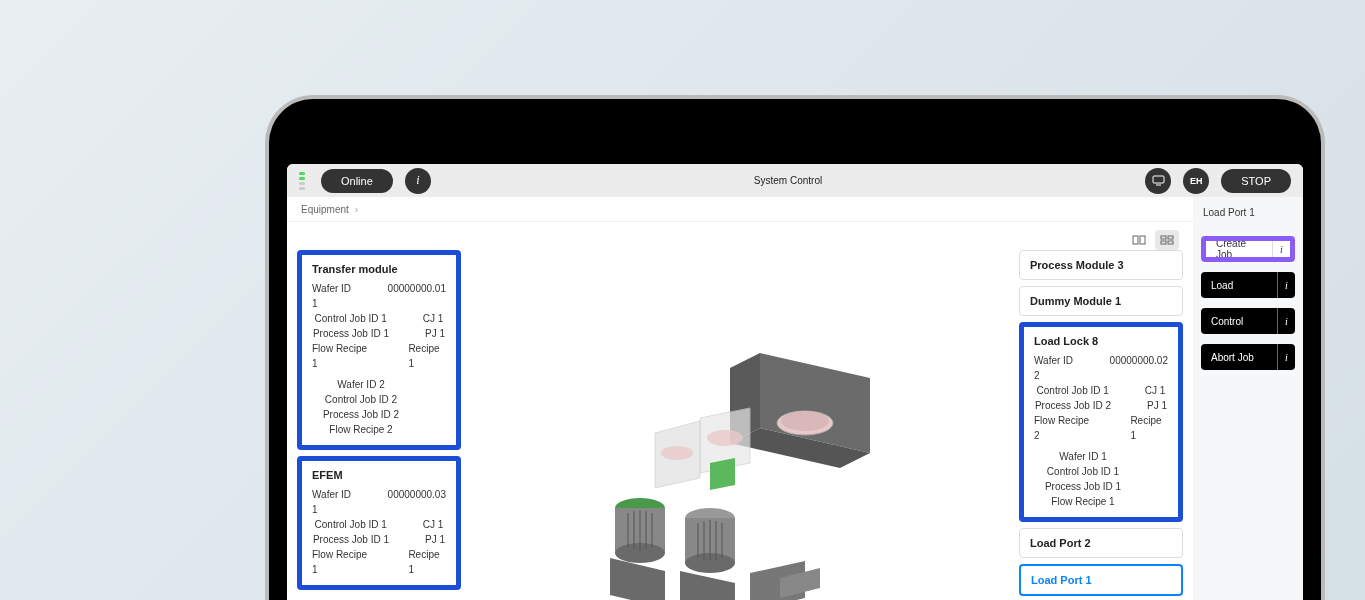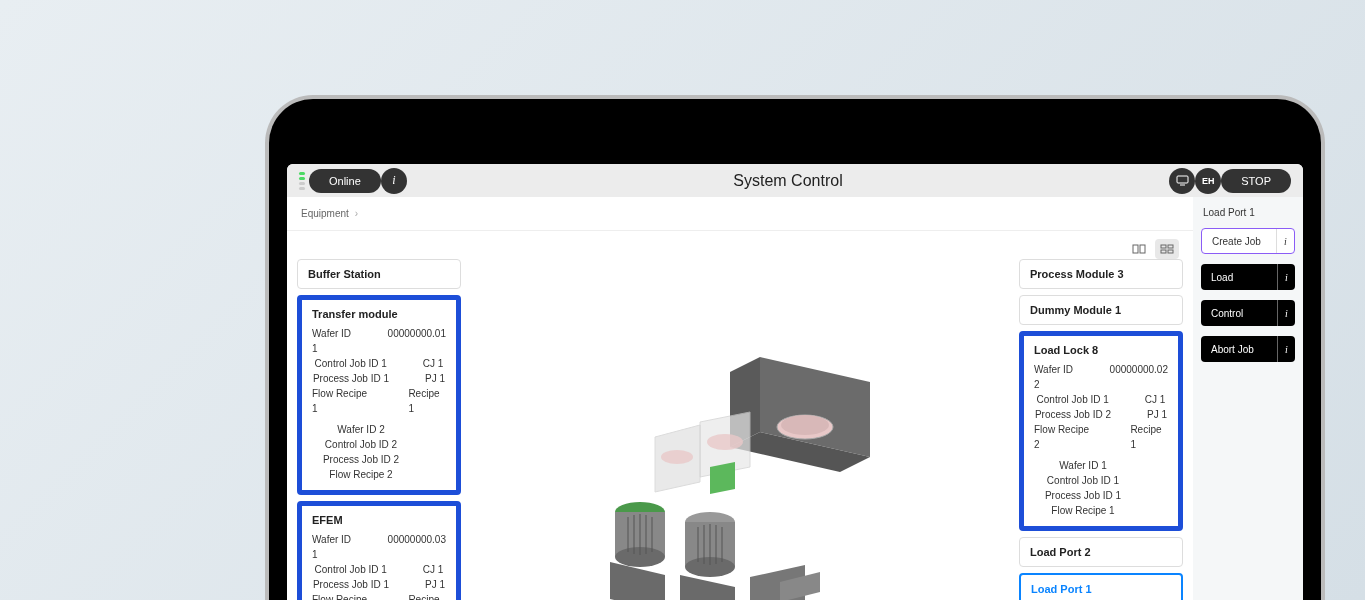--- a/index.html
+++ b/index.html
@@ -33,21 +33,21 @@
       overflow: hidden;
       display: flex;
       flex-direction: column;
     }
     .topbar {
       height: 33px;
       background: #ececec;
       display: flex;
       align-items: center;
       padding: 0 12px;
-      gap: 0;
+      gap: 12px;
     }
     .status-dots {
       display: flex;
       flex-direction: column;
       gap: 2px;
       margin-right: 4px;
     }
     .status-dots span { width: 6px; height: 3px; border-radius: 2px; }
     .dot1 { background: #4cd964; }
     .dot2 { background: #4cd964; }
@@ -70,38 +70,38 @@
       color: #fff;
       display: flex;
       align-items: center;
       justify-content: center;
       font-size: 12px;
       cursor: pointer;
     }
     .title-center {
       flex: 1;
       text-align: center;
-      font-size: 16px;
+      font-size: 10px;
       font-weight: 500;
       color: #222;
     }
     .content-row {
       flex: 1;
       display: flex;
       overflow: hidden;
     }
     .main-area {
       flex: 1;
       display: flex;
       flex-direction: column;
       background: #fff;
       overflow: hidden;
     }
     .breadcrumb {
-      height: 34px;
+      height: 25px;
       display: flex;
       align-items: center;
       padding: 0 14px;
       font-size: 10px;
       color: #666;
       border-bottom: 1px solid #eee;
       gap: 6px;
     }
     .chevron { color: #aaa; font-size: 10px; }
     .view-toggle {
@@ -194,21 +194,21 @@
       padding: 0 10px;
     }
     .side-btn .info {
       width: 18px;
       display: flex;
       align-items: center;
       justify-content: center;
       font-family: serif;
       font-style: italic;
     }
-    .side-btn.white { background: #fff; border: 1px solid #8b5cf6; color: #333; }
+    .side-btn.white { background: #fff; border: 5px solid #8b5cf6; color: #333; margin-top: 8px; }
     .side-btn.white .info { border-left: 1px solid #ddd; }
     .side-btn.blue { background: #000000; color: #fff; }
     .side-btn.blue .info { border-left: 1px solid rgba(255,255,255,0.4); }
     .machine-svg { width: 320px; height: 310px; }
   </style>
 </head>
 <body>
 
 <div class="tablet-frame">
   <div class="tablet-inner">
@@ -256,21 +256,20 @@
                 <rect x="8" y="1" width="5" height="3"></rect>
               <rect x="1" y="6" width="5" height="3"></rect>
                 <rect x="8" y="6" width="5" height="3"></rect>
             </svg>
           </div>
         </div>
 
         <div class="panels-layout">
 
           <div class="left-col">
-            <div class="panel-header">Buffer Station</div>
 
             <div class="panel">
               <div class="panel-title">Transfer module</div>
               <div class="kv">
                   <span class="k">Wafer ID 1</span>
                   <span class="v">00000000.01</span>
                 </div>
               <div class="kv">
                   <span class="k">Control Job ID 1</span>
                   <span class="v">CJ 1</span>

